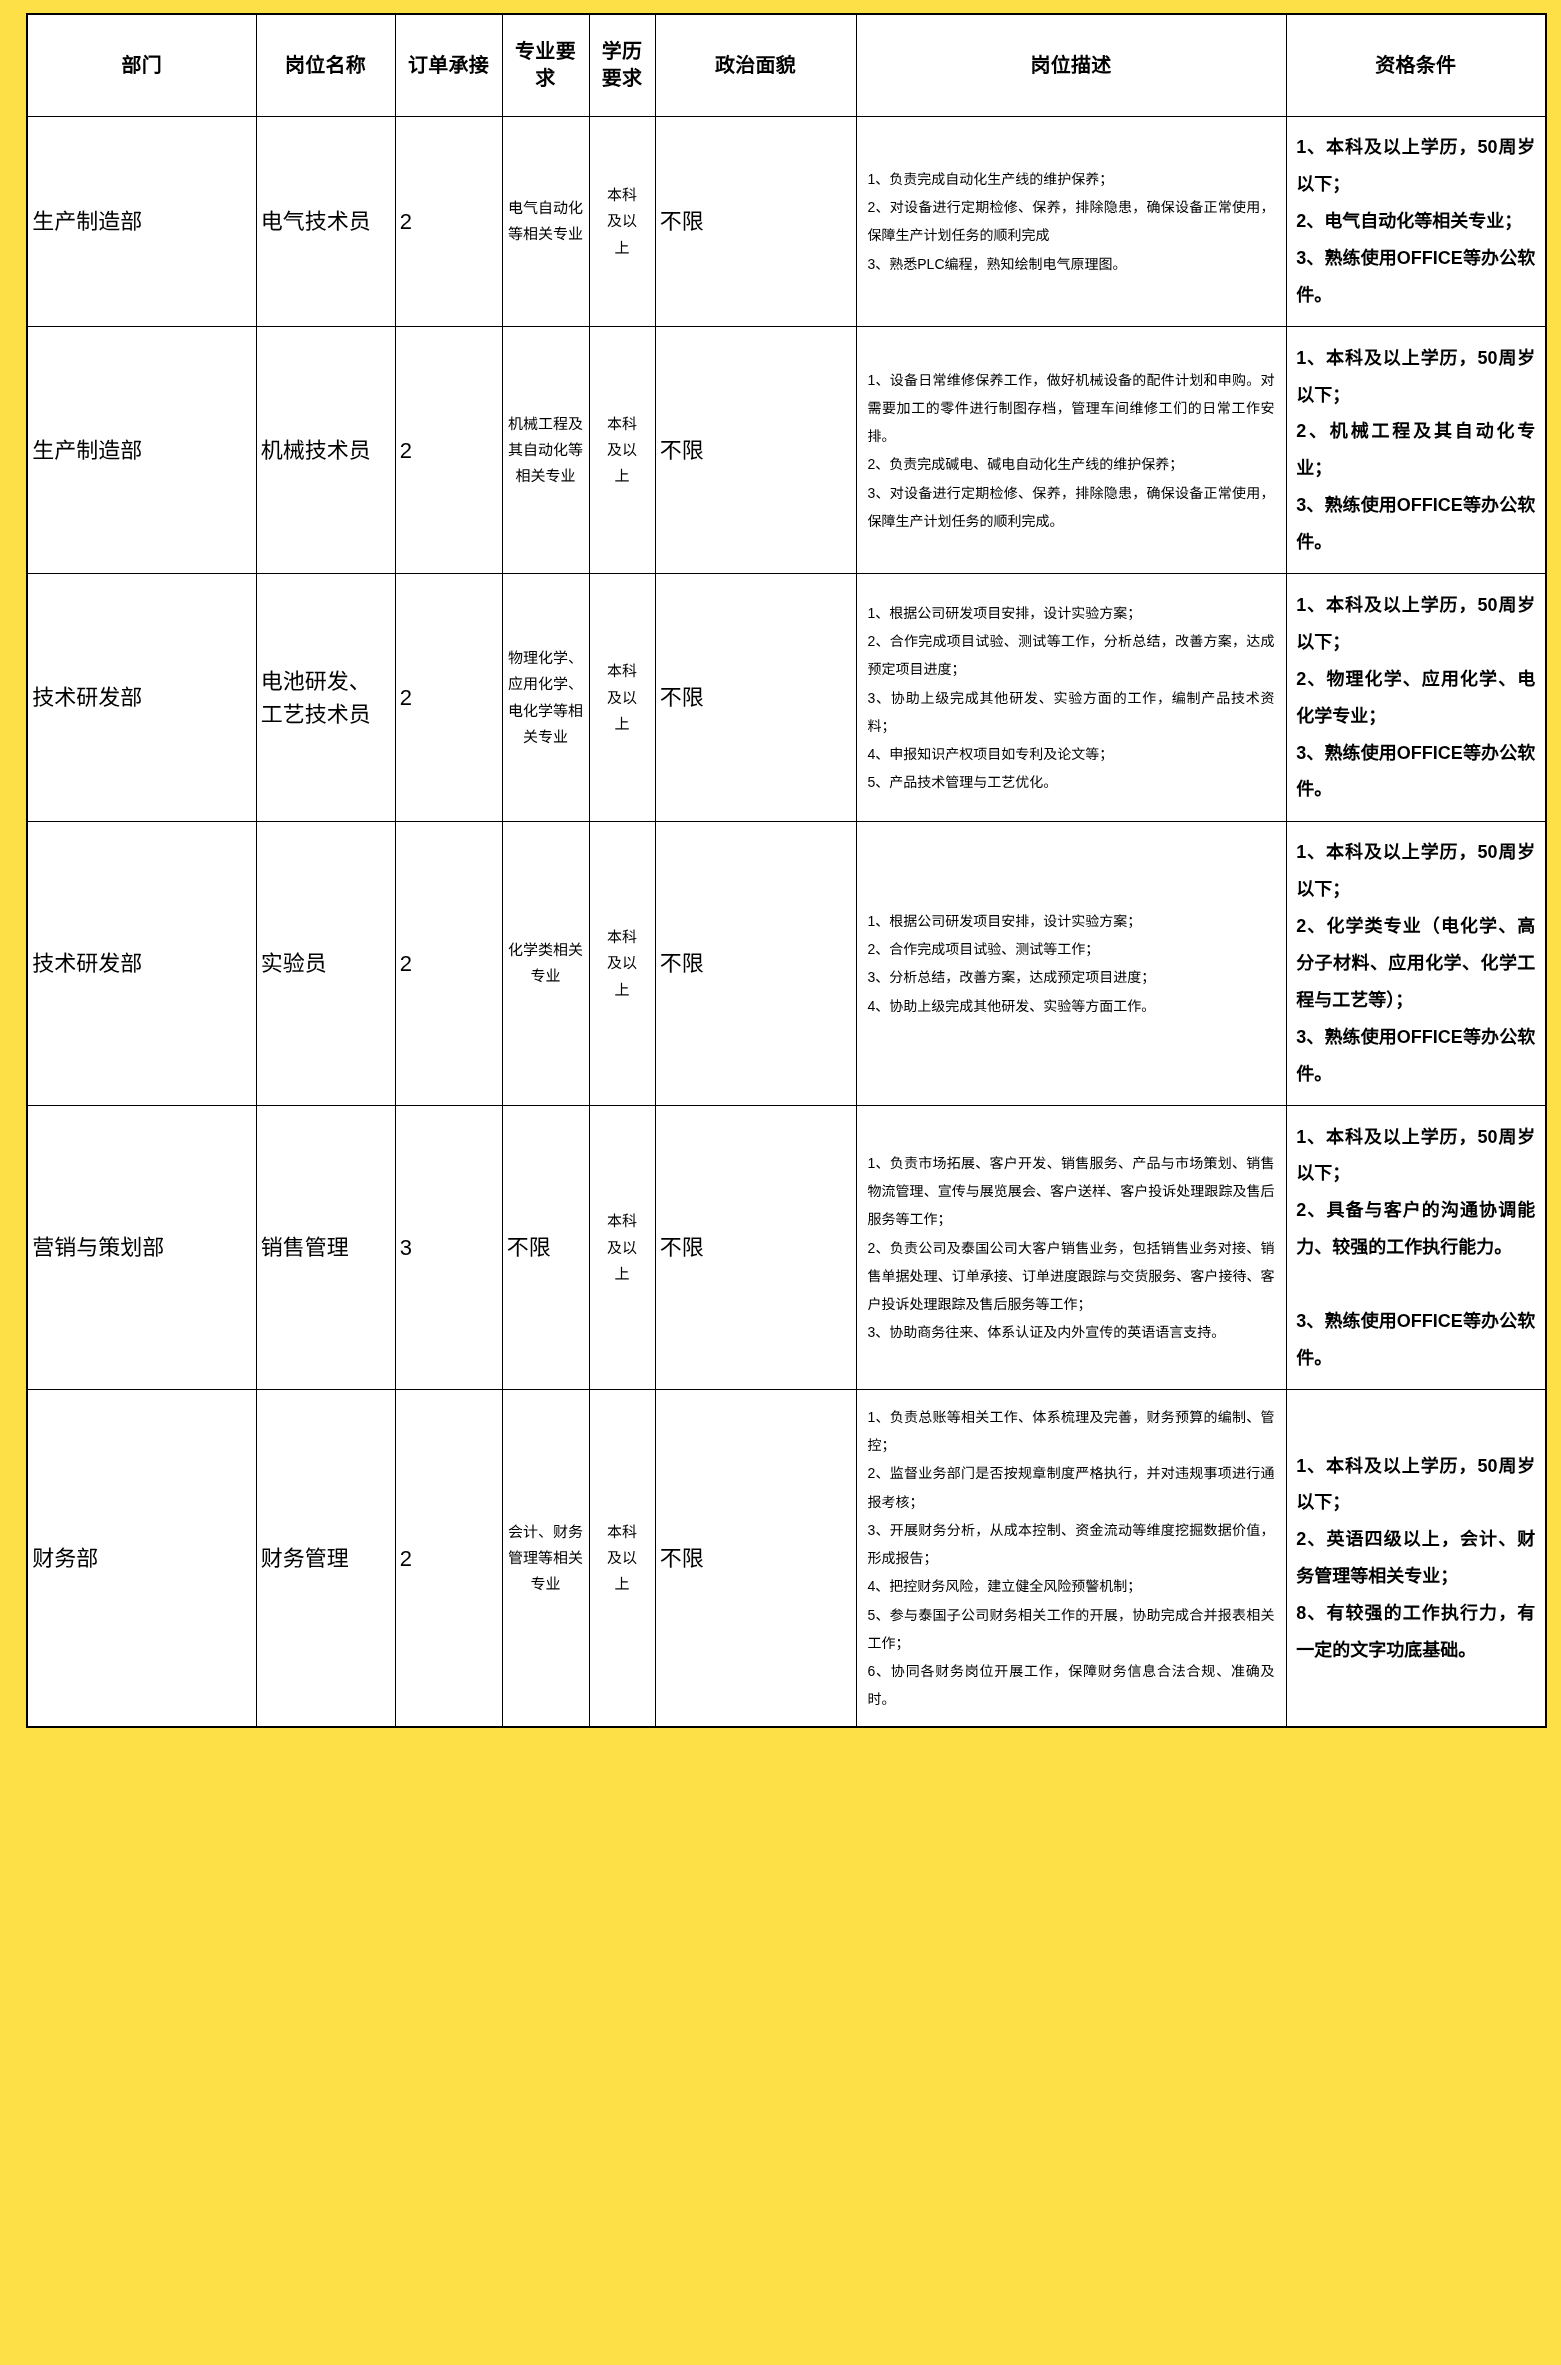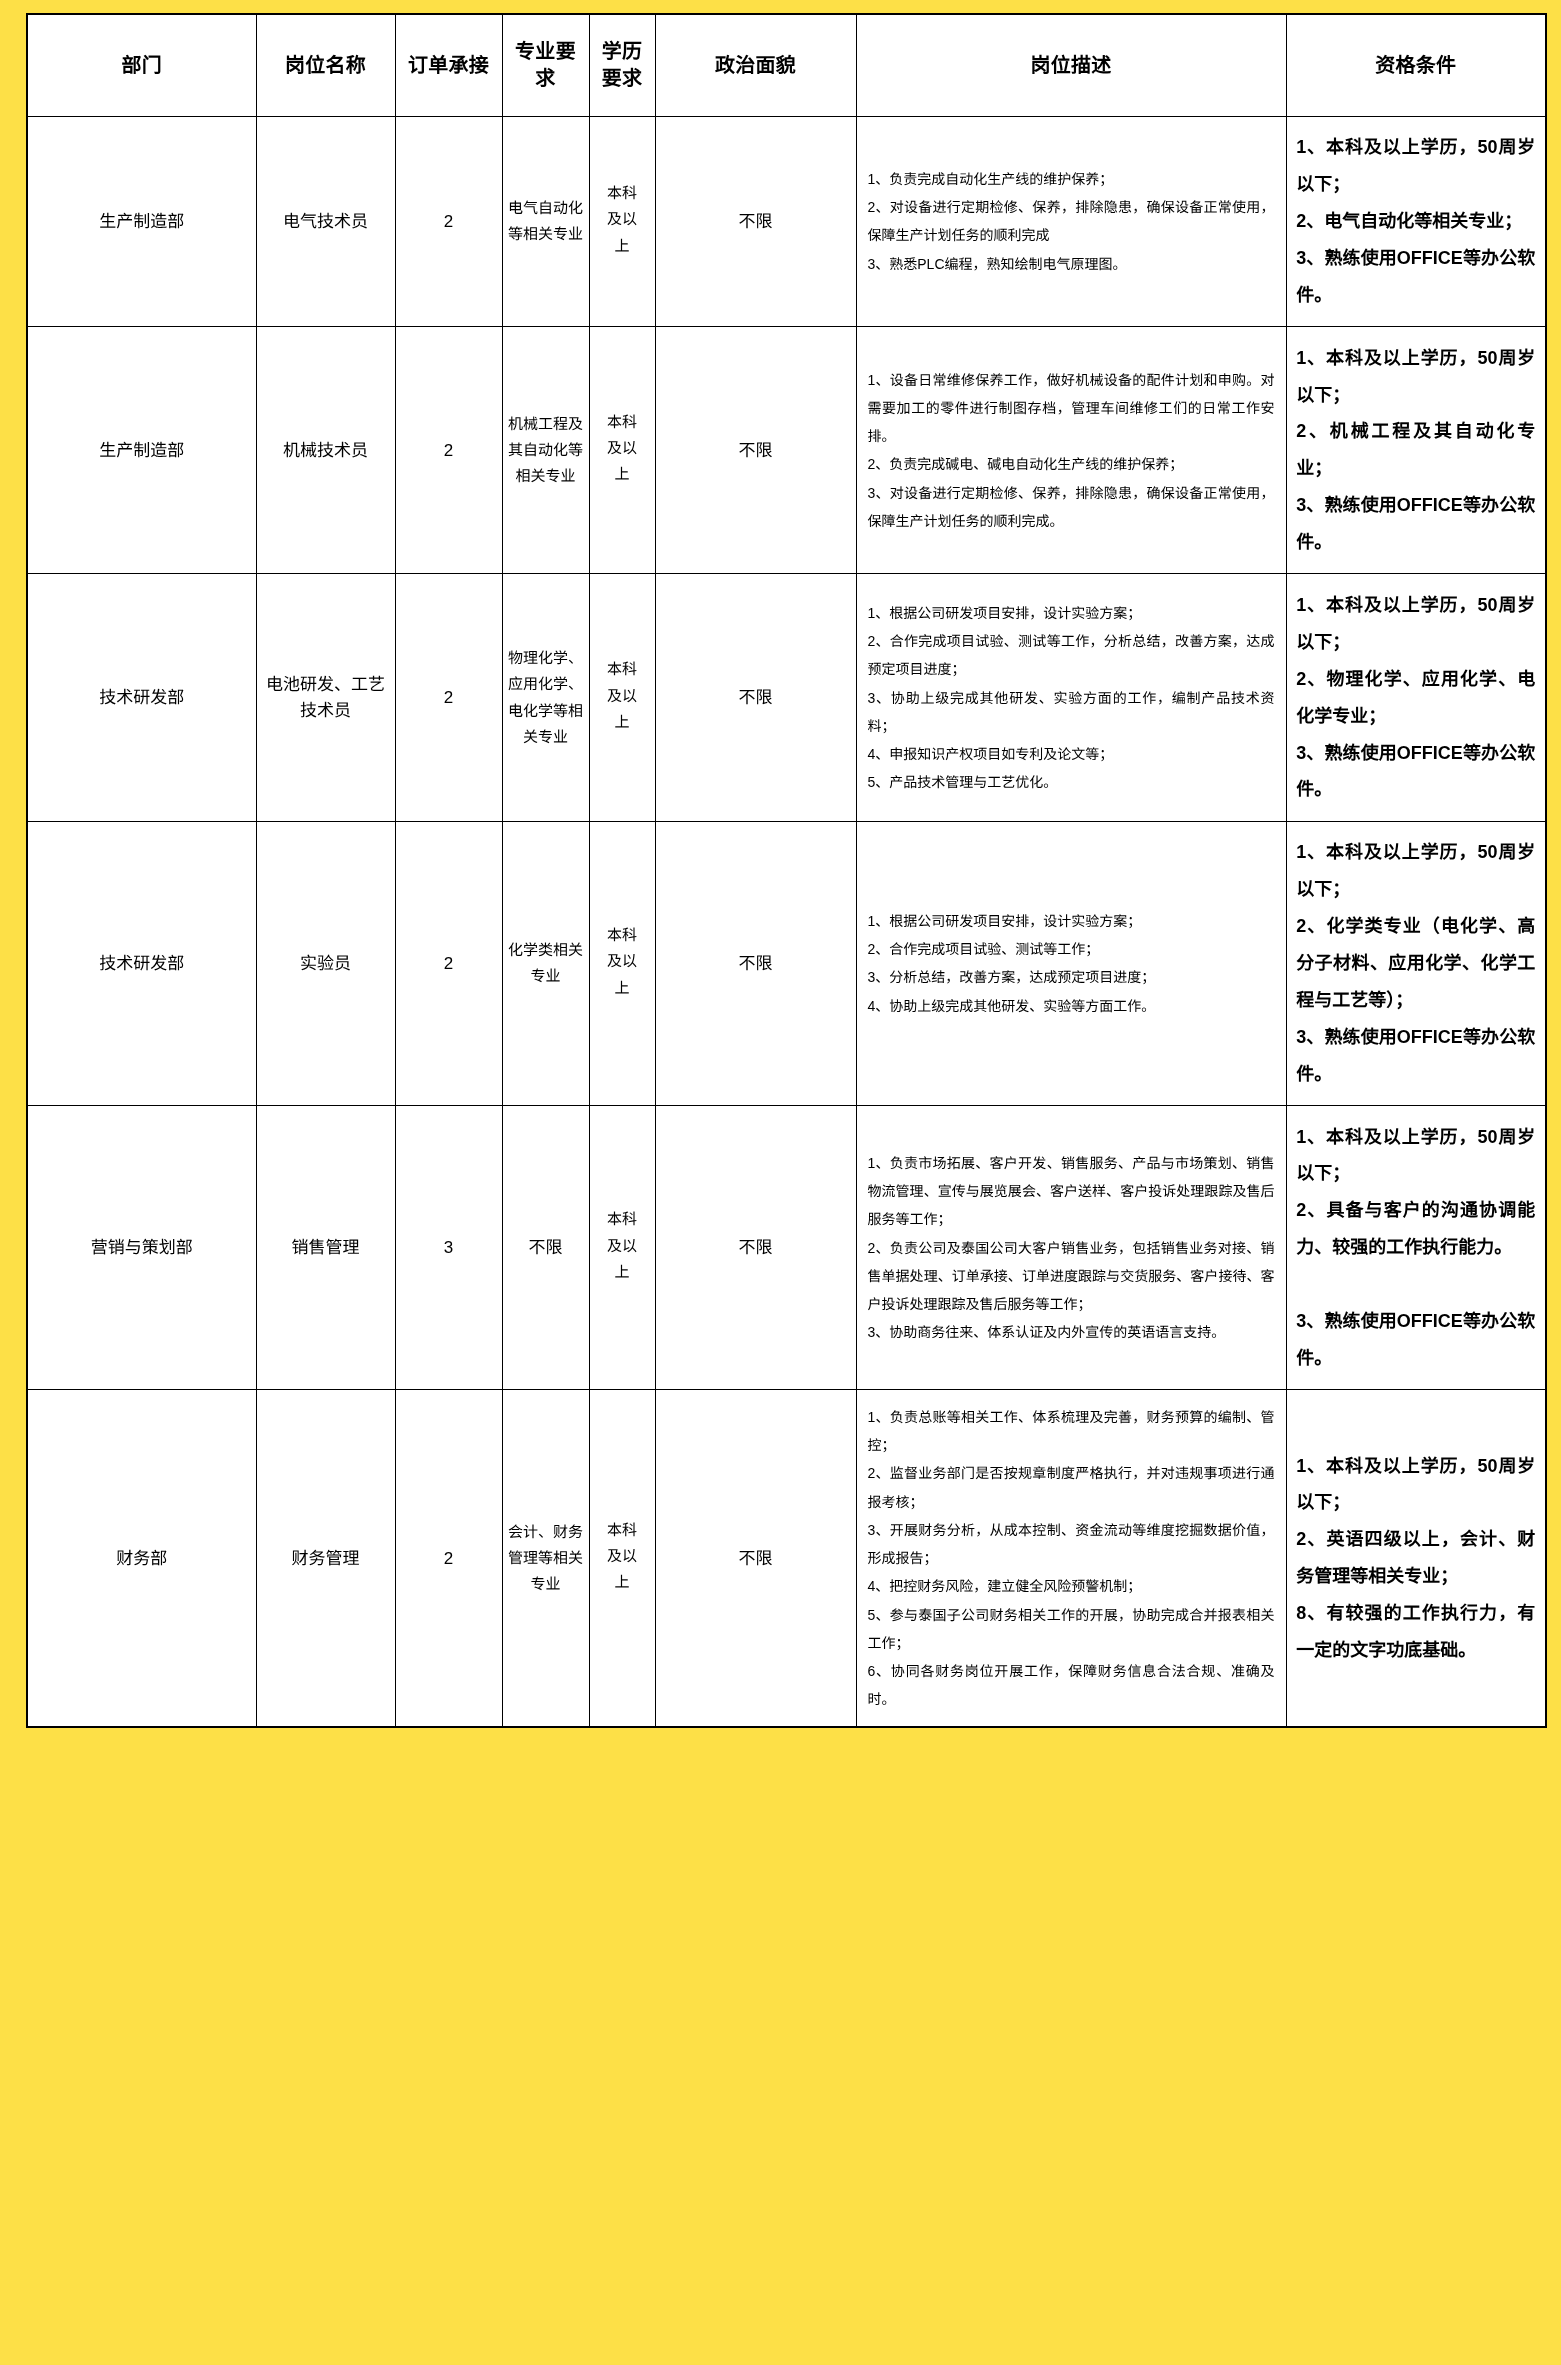--- a/index.html
+++ b/index.html
@@ -44,38 +44,38 @@
     text-align: center;
     font-weight: bold;
     font-size: 20px;
     line-height: 1.35;
     padding: 23.6px 4.2px;
     letter-spacing: 0.3px;
   }
   thead tr th { border-top: 2.1px solid #000; }
 
   td.cell-center {
-    text-align: center;
-    font-size: 17px;
+    text-align: left;
+    font-size: 22px;
     line-height: 1.5;
     padding: 7px 4.2px;
   }
   td.cell-vertical {
     text-align: center;
     font-size: 15px;
     line-height: 1.75;
     padding: 9.7px 2.8px;
     word-break: break-all;
   }
   td.cell-vertical .vtext {
     display: block;
     margin: 0 auto;
     max-width: 5.0em;
   }
-  td.cell-edu .vtext { max-width: 2.6em; font-family: Liberation Mono, monospace; }
+  td.cell-edu .vtext { max-width: 2.6em; }
 
   td.cell-desc, td.cell-qual {
     text-align: left;
     font-size: 14px;
     line-height: 2.02;
     padding: 12.5px 11px 12.5px 11px;
   }
   td.cell-qual {
     font-size: 18px;
     line-height: 2.05;

